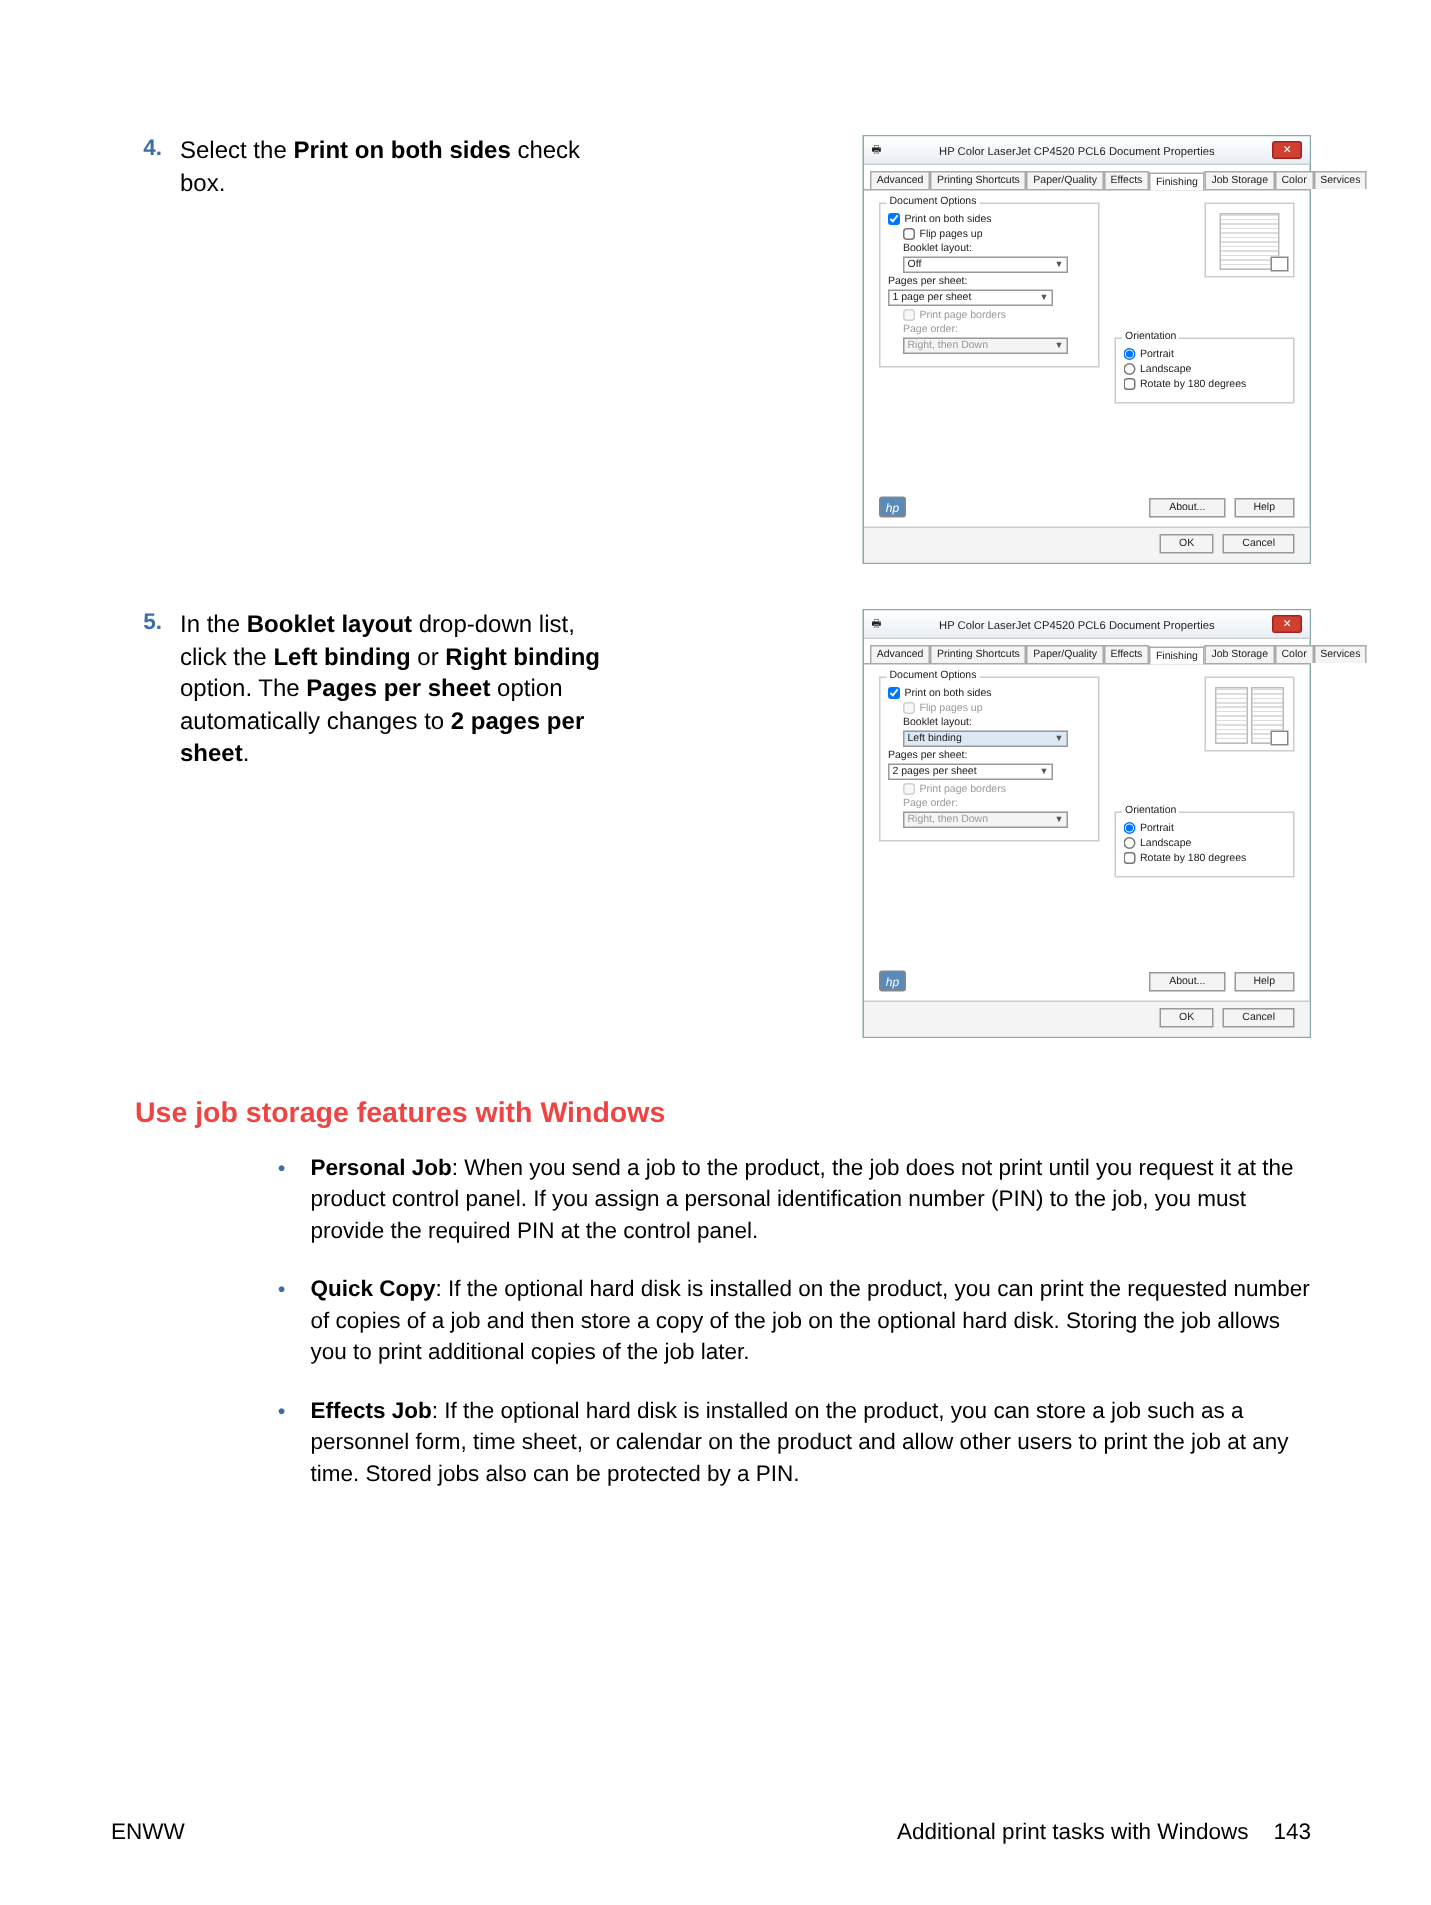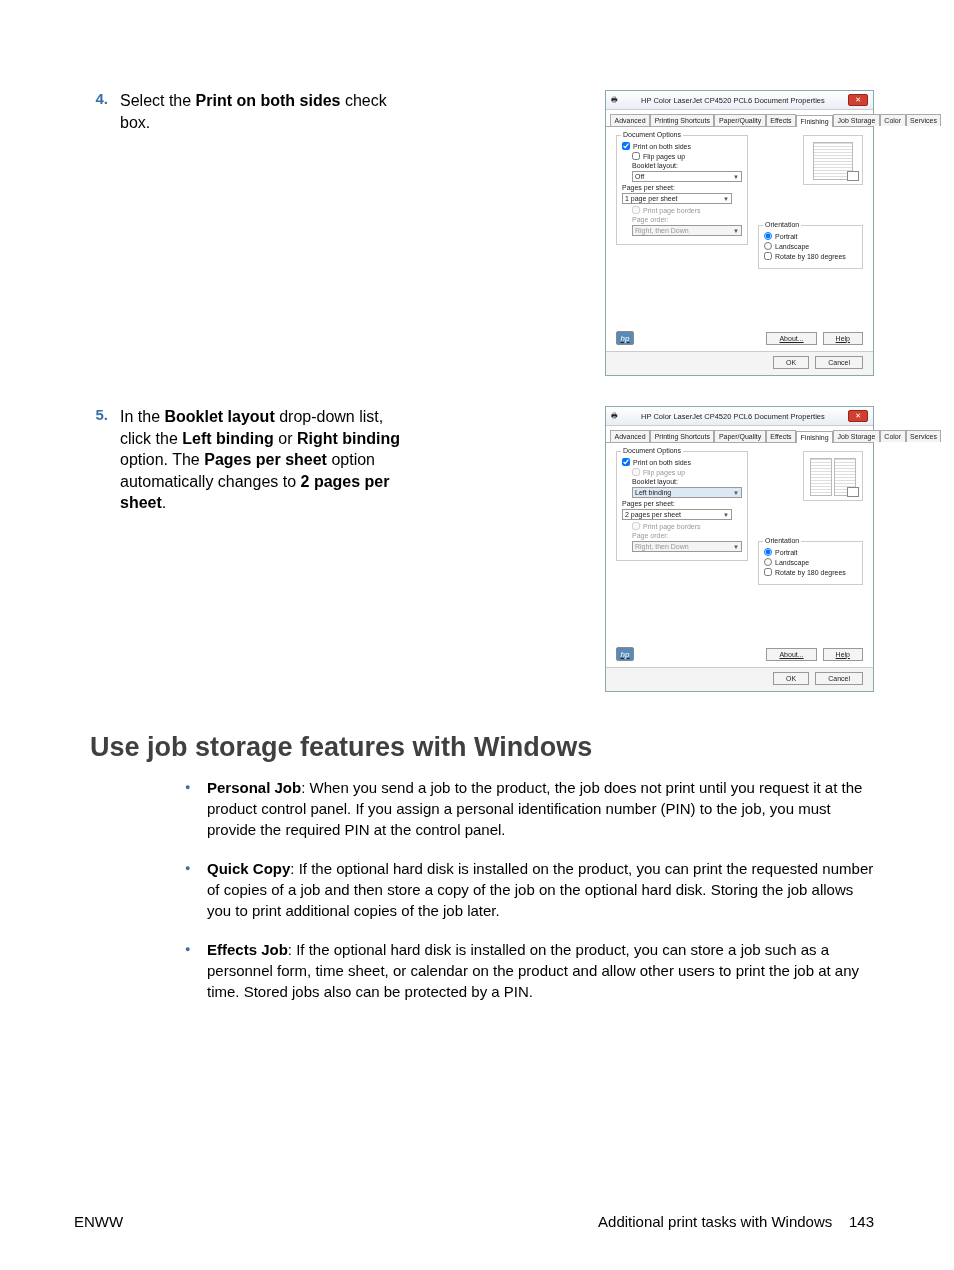--- a/index.html
+++ b/index.html
@@ -32,21 +32,21 @@
   }
   .step-text {
     font-size: 16px;
     line-height: 1.35;
     width: 310px;
     flex-shrink: 0;
     padding-right: 20px;
   }
   .bold { font-weight: bold; }
   .dialog {
-    width: 269px;
+    width: 299px;
     border: 1px solid #8aa;
     font-family: "Segoe UI", Tahoma, sans-serif;
     font-size: 7px;
     color: #222;
     background:#fff;
     flex-shrink:0;
     margin-left: auto;
   }
   .dlg-title {
     background: linear-gradient(#fff,#e8eef4);
@@ -149,21 +149,20 @@
   }
   .preview .corner{
     position:absolute; right:3px; bottom:3px;
     width:12px;height:10px;border:1px solid #888;background:#fff;
   }
   .dlg-bottom-row {
     display:flex;
     justify-content:space-between;
     align-items:center;
     padding:4px 10px 6px 10px;
-    text-decoration:underline;
   }
   .hp-logo {
     width:18px;height:14px;border:1px solid #888;border-radius:2px;
     background:#5a8ab8;color:#fff;font-size:8px;font-style:italic;
     display:flex;align-items:center;justify-content:center;
   }
   .btns { display:flex; gap:6px; }
   .dlg-btn {
     border:1px solid #999; background:#f4f4f4;
     font-size:7px; padding:2px 12px;
@@ -171,22 +170,22 @@
   .dlg-footer {
     border-top:1px solid #ccc;
     padding:4px 10px 6px 10px;
     display:flex;
     justify-content:flex-end;
     gap:6px;
     background:#f4f4f4;
   }
 
   h2.sec-head {
-    color:#404040;
-    font-size:27px;
+    color:#ef4444;
+    font-size:19px;
     font-weight:bold;
     margin:40px 0 14px 0;
   }
   .body-text {
     font-size:15px;
     line-height:1.4;
     margin: 0 0 14px 70px;
   }
   ul.bullets {
     list-style:none;

